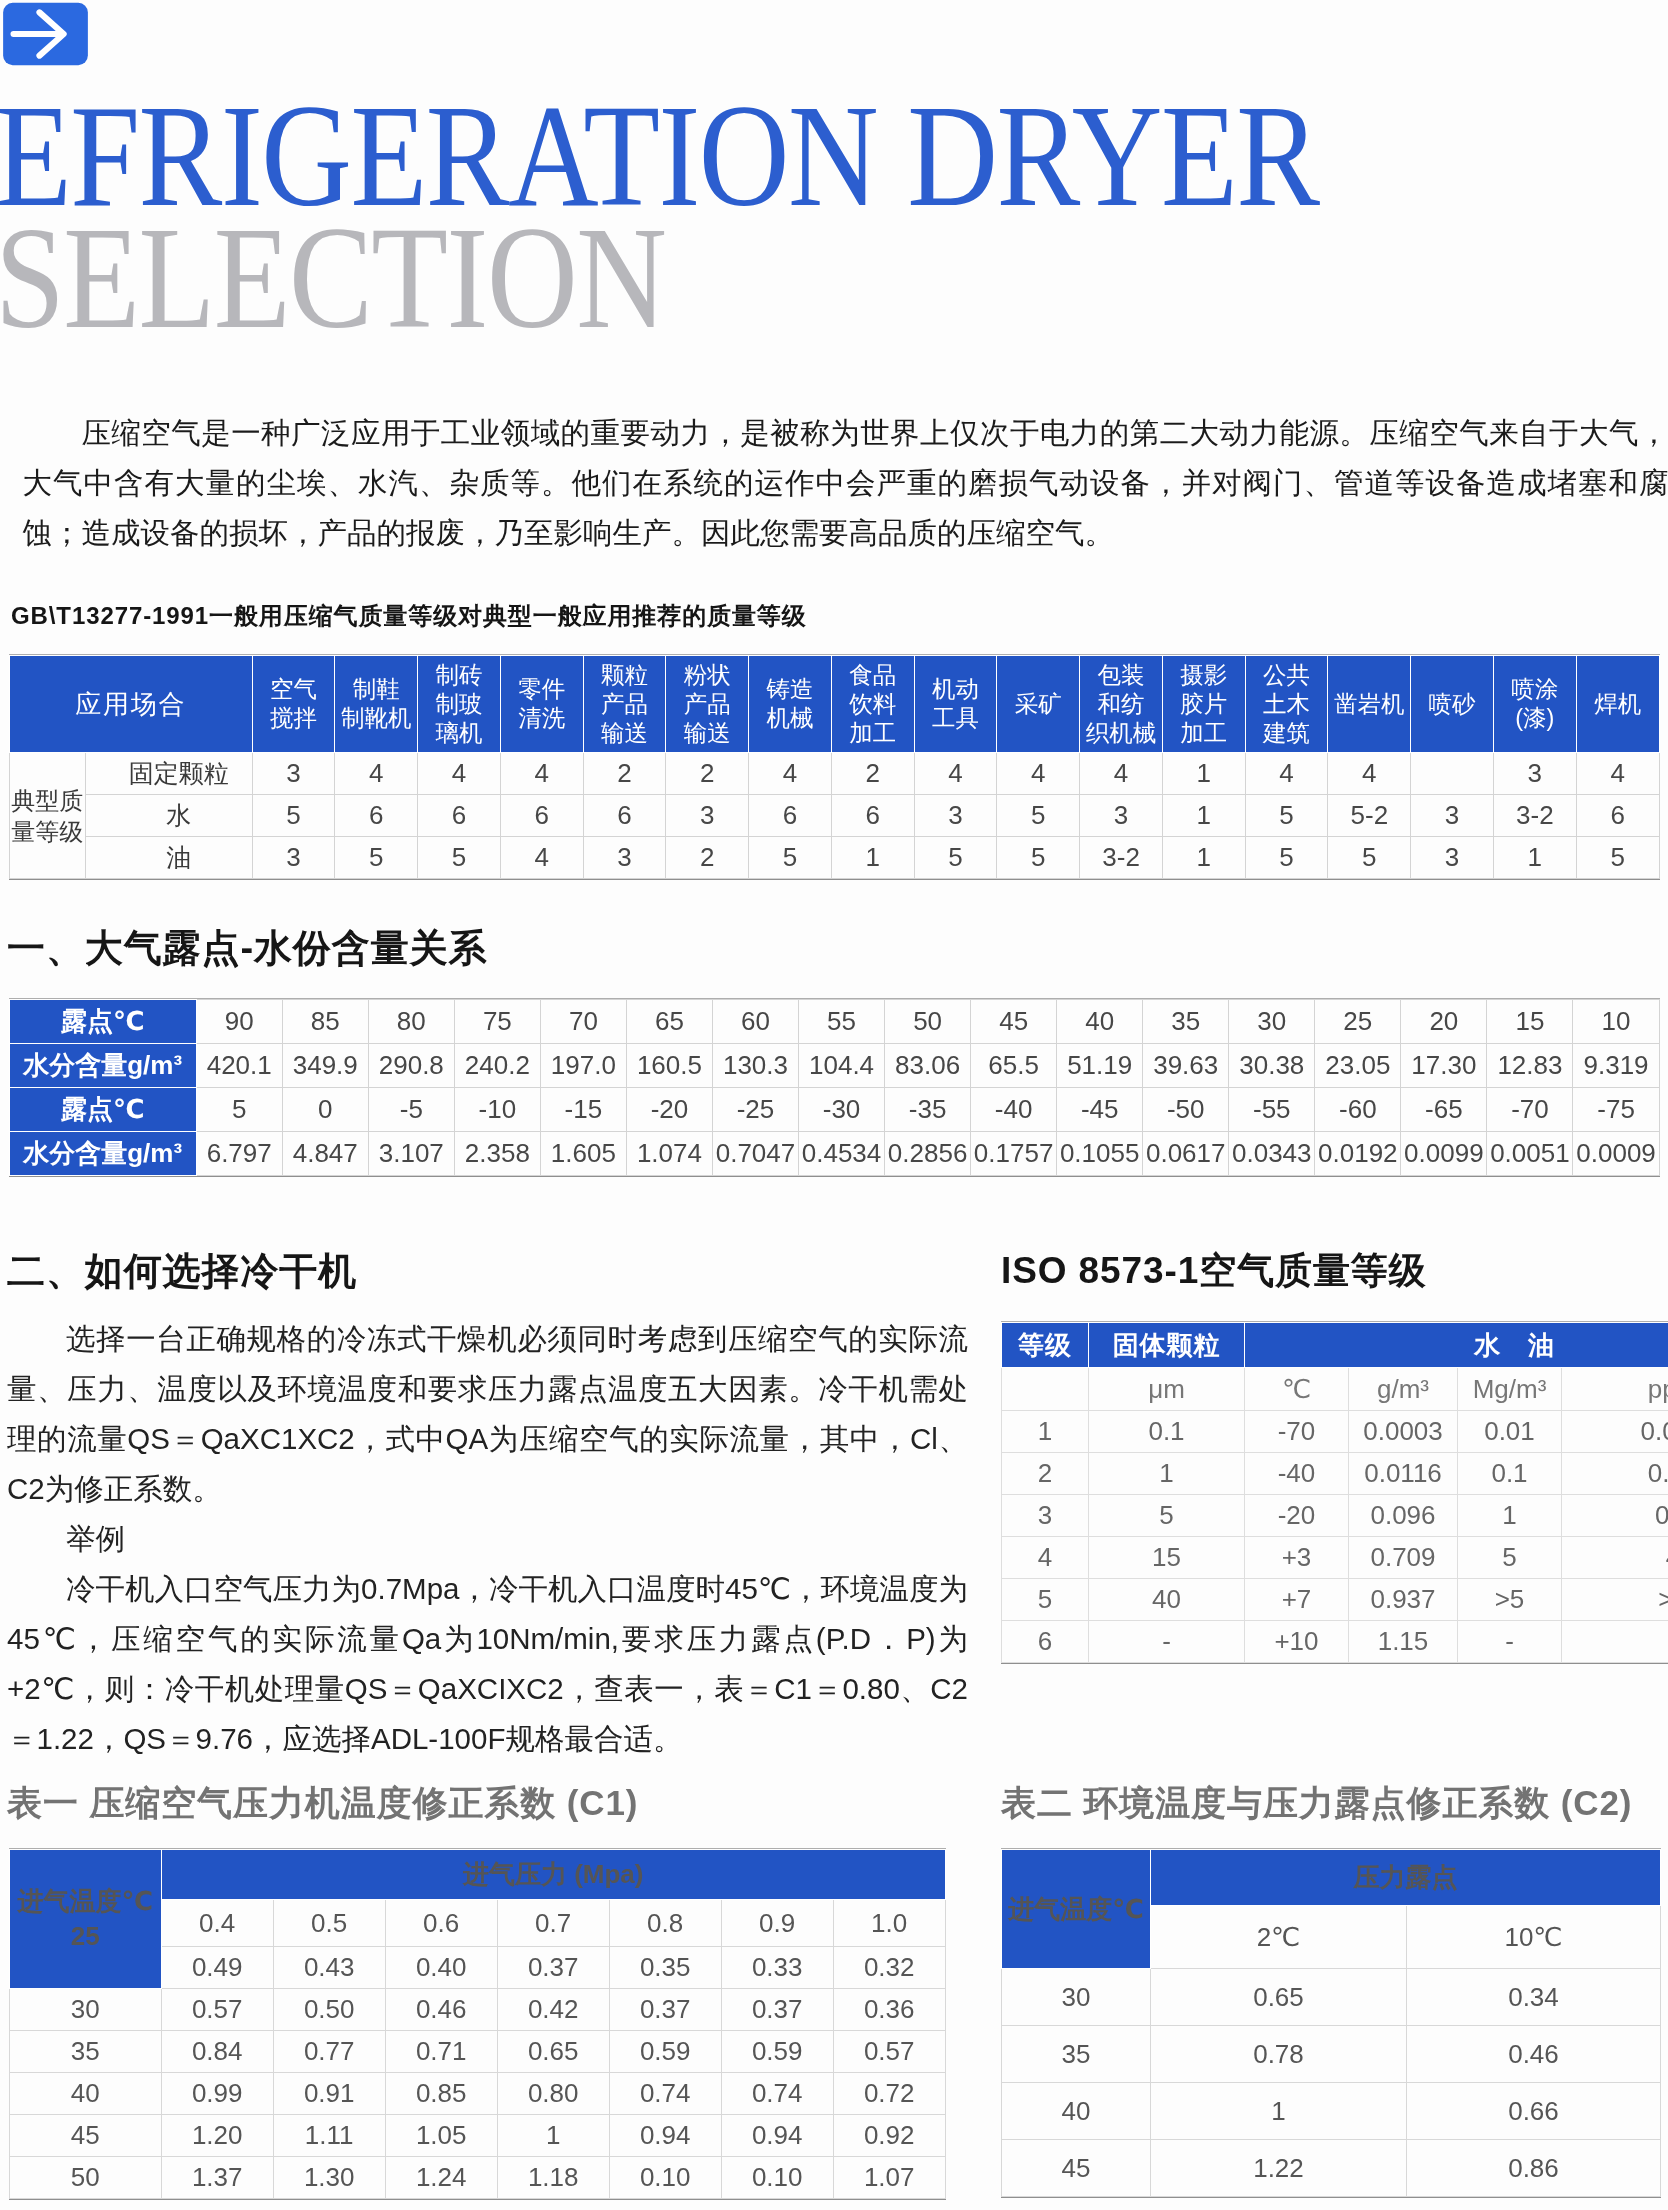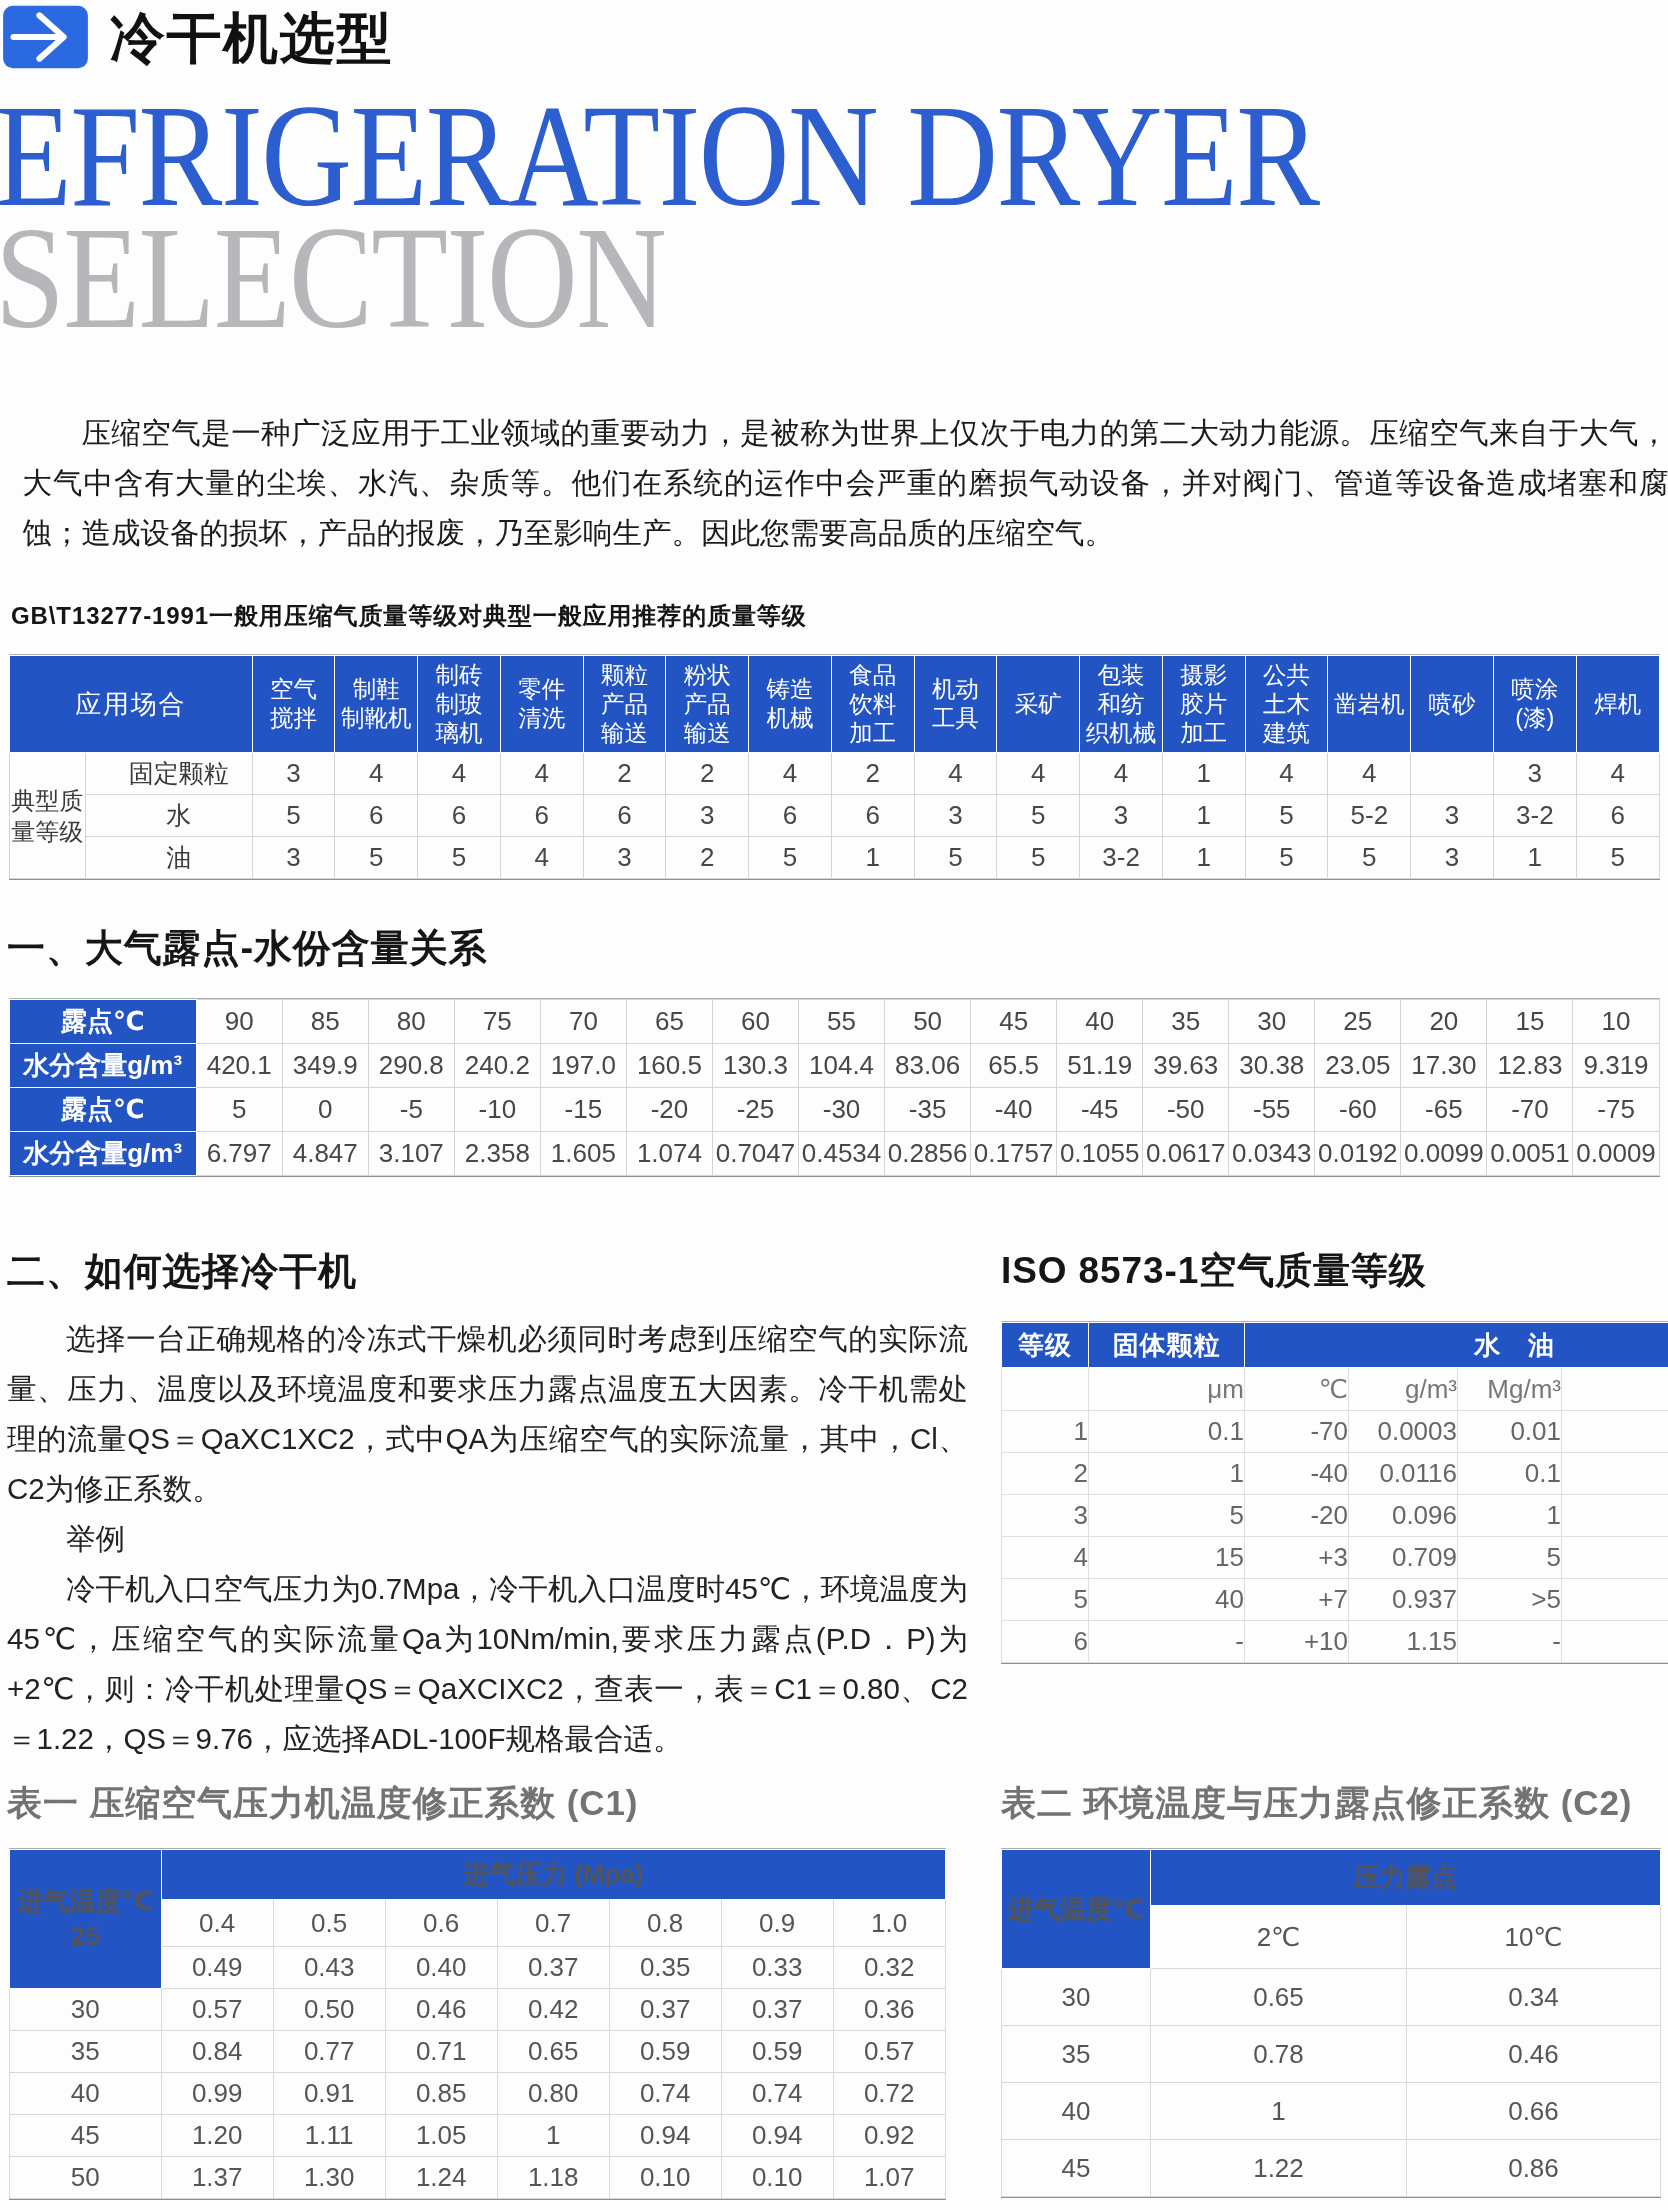--- a/index.html
+++ b/index.html
@@ -55,21 +55,21 @@
   .sec2-text p{margin:0;font-size:29.5px;line-height:50px;text-align:justify;}
   .sec2-text p.indent{text-indent:59px;}
 
   
   .iso-wrap{top:1321px;left:1001px;width:784px;}
   .iso thead tr{height:45px;}
   .iso th.blue{font-size:26px;font-weight:600;letter-spacing:0.9px;}
   .iso tr.units{height:43px;}
   .iso tr.units td{color:#777;}
   .iso tbody tr{height:42px;}
-  .iso td{border:0.9px solid #dedede;font-size:26px;color:#666;text-align:right;}
+  .iso td{border:0.9px solid #dedede;font-size:26px;color:#666;}
 
   
   .t1-wrap{top:1848px;left:8.7px;width:937px;}
   .t1 tr.toprow{height:50px;}
   .t1 tr.colrow{height:47px;}
   .t1 tr.data{height:42px;}
   .t1 td{border:0.9px solid #d8d8d8;font-size:26px;color:#555;}
   .t1 td.blue{border:1.7px solid #fff;font-size:26px;font-weight:600;}
   .t1 td.cornercell div{line-height:35px;}
 
@@ -87,21 +87,20 @@
 <div class="page">
 
   <div class="hdr">
     <span>
       <svg width="87" height="64" viewBox="0 0 100 74">
         <rect x="1" y="1" width="98" height="72" rx="11" fill="#2b69e0"></rect>
         <path d="M13 37 H64" stroke="#fff" stroke-width="7" fill="none" stroke-linecap="round"></path>
         <path d="M43 12 L71 37 L43 62" stroke="#fff" stroke-width="7" fill="none" stroke-linecap="round" stroke-linejoin="round"></path>
       </svg>
     </span>
-    <h1>冷干机选型</h1>
   </div>
 
   <div class="en en1">EFRIGERATION DRYER</div>
   <div class="en en2">SELECTION</div>
 
   <p class="intro">压缩空气是一种广泛应用于工业领域的重要动力，是被称为世界上仅次于电力的第二大动力能源。压缩空气来自于大气，大气中含有大量的尘埃、水汽、杂质等。他们在系统的运作中会严重的磨损气动设备，并对阀门、管道等设备造成堵塞和腐蚀；造成设备的损坏，产品的报废，乃至影响生产。因此您需要高品质的压缩空气。</p>
 
   <h2 class="gb-title">GB\T13277-1991一般用压缩气质量等级对典型一般应用推荐的质量等级</h2>
 
   <div class="wrap gb-wrap">

